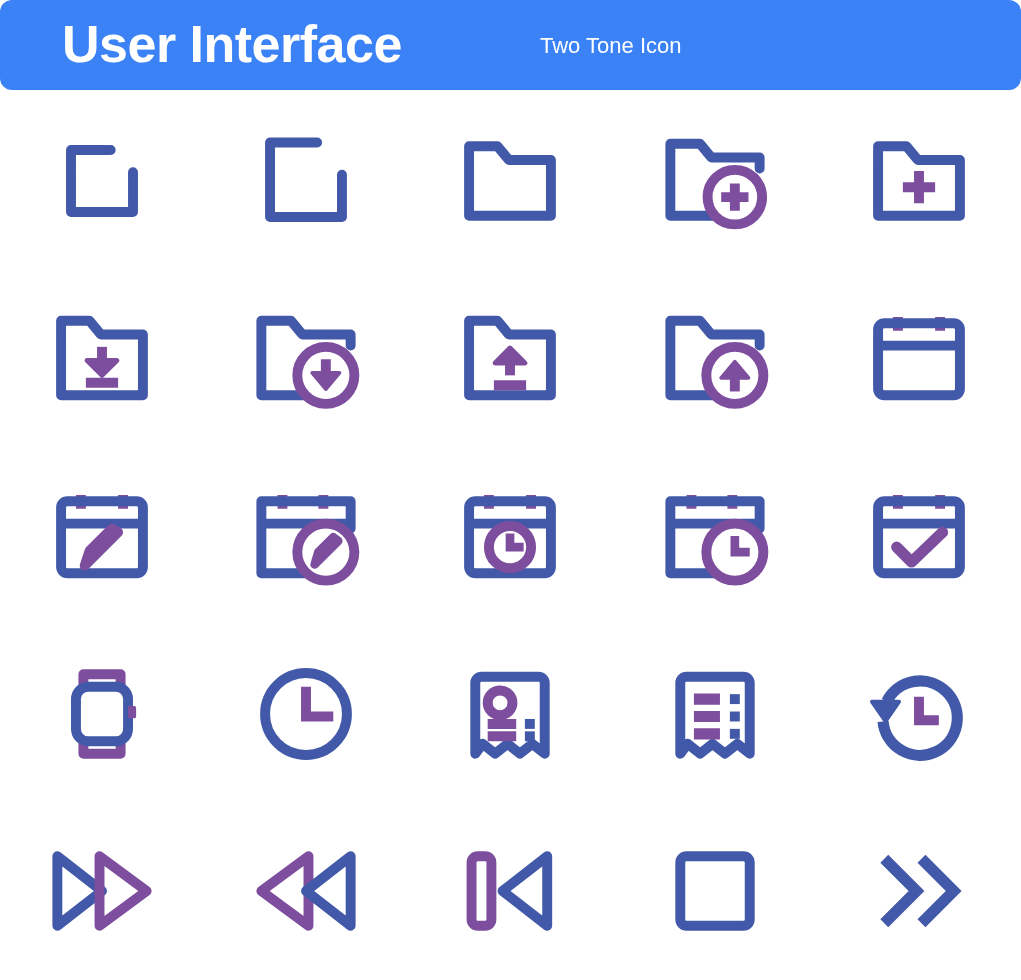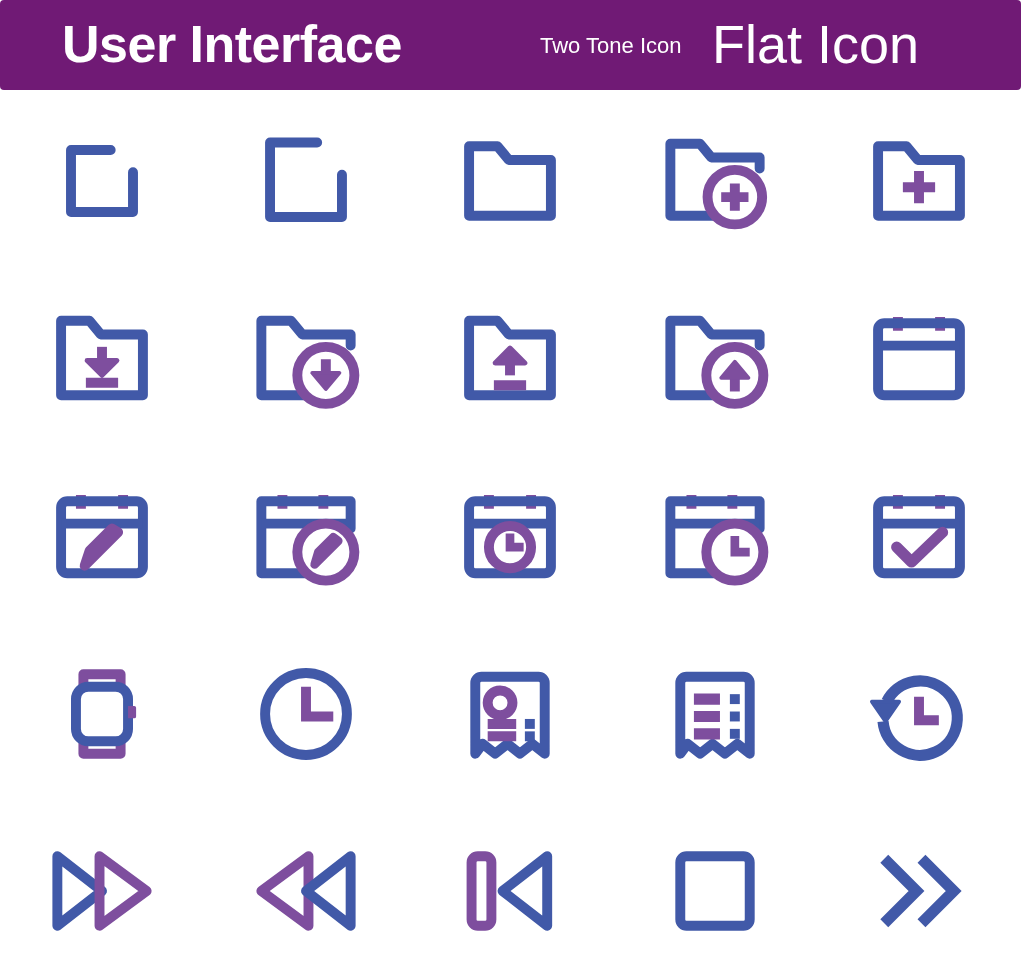--- a/index.html
+++ b/index.html
@@ -14,22 +14,22 @@
     height: 980px;
     background: #ffffff;
     overflow: hidden;
   }
   
   #header-banner {
     position: absolute;
     left: 0; top: 0;
     width: 1021px;
     height: 90px;
-    background: #701a75;
-    border-radius: 4px;
+    background: #3b82f6;
+    border-radius: 12px;
     display: flex;
     align-items: center;
   }
   #title-main {
     position: absolute;
     left: 62px;
     top: 50%;
     transform: translateY(-52%);
     color: #ffffff;
     font-family: "Liberation Sans", sans-serif;
@@ -85,21 +85,20 @@
   }
 </style>
 </head>
 <body>
 
 <div id="page">
 
   <div id="header-banner">
     <div id="title-main">User Interface</div>
     <div id="title-sub">Two Tone Icon</div>
-    <div id="title-right">Flat Icon</div>
   </div>
 
   <div id="icon-grid">
 
     <div class="icon-cell">
       <svg viewBox="0 0 100 100">
         <path d="M57 25 H25 V75 H75 V43" fill="none" stroke="#4159a8" stroke-width="8" stroke-linecap="round" stroke-linejoin="round"></path>
       </svg>
     </div>
 

